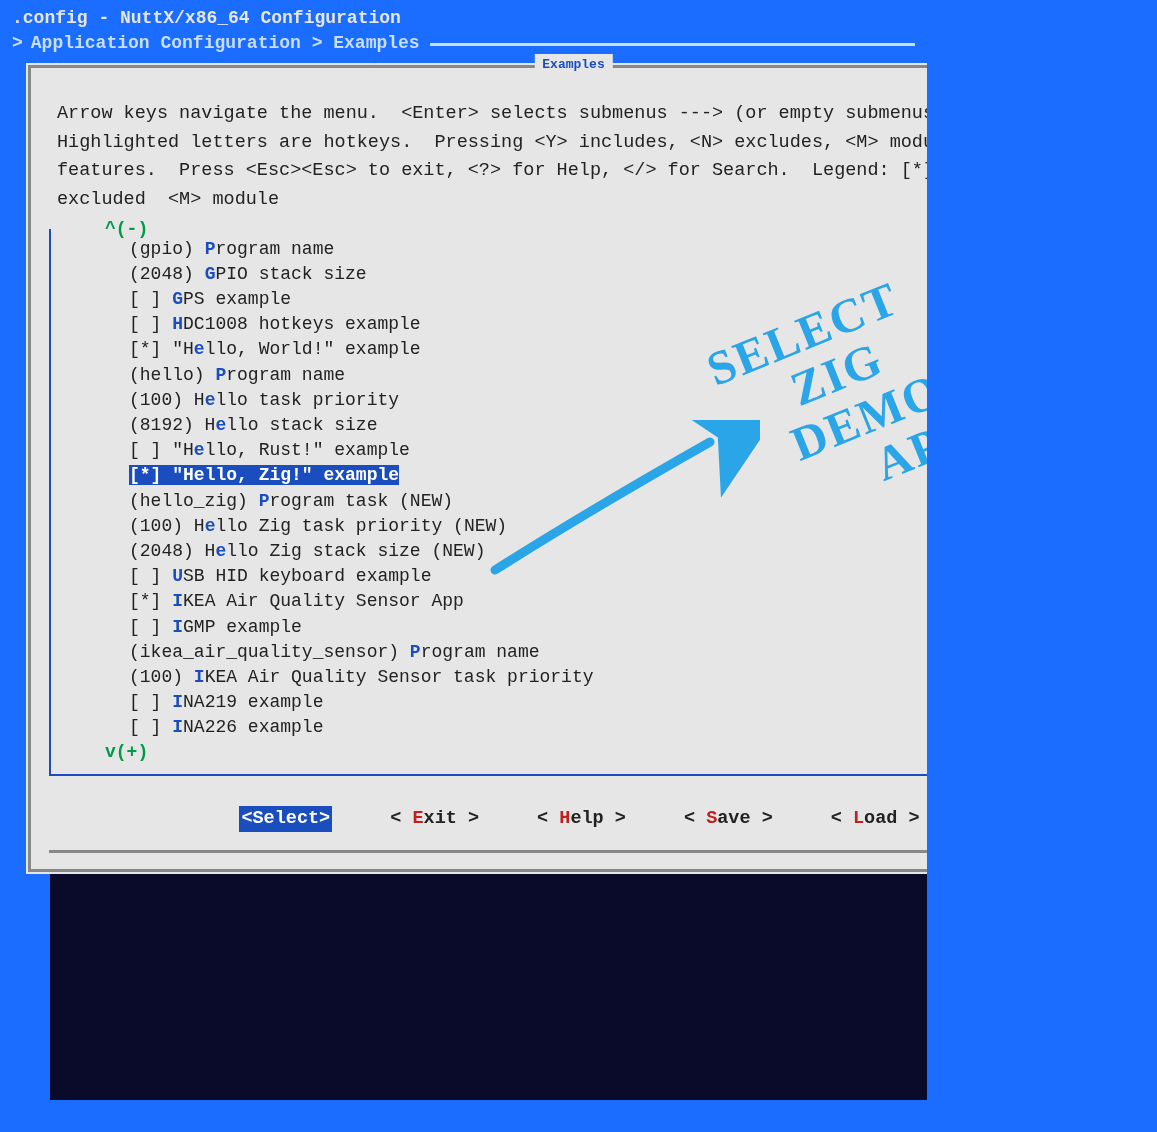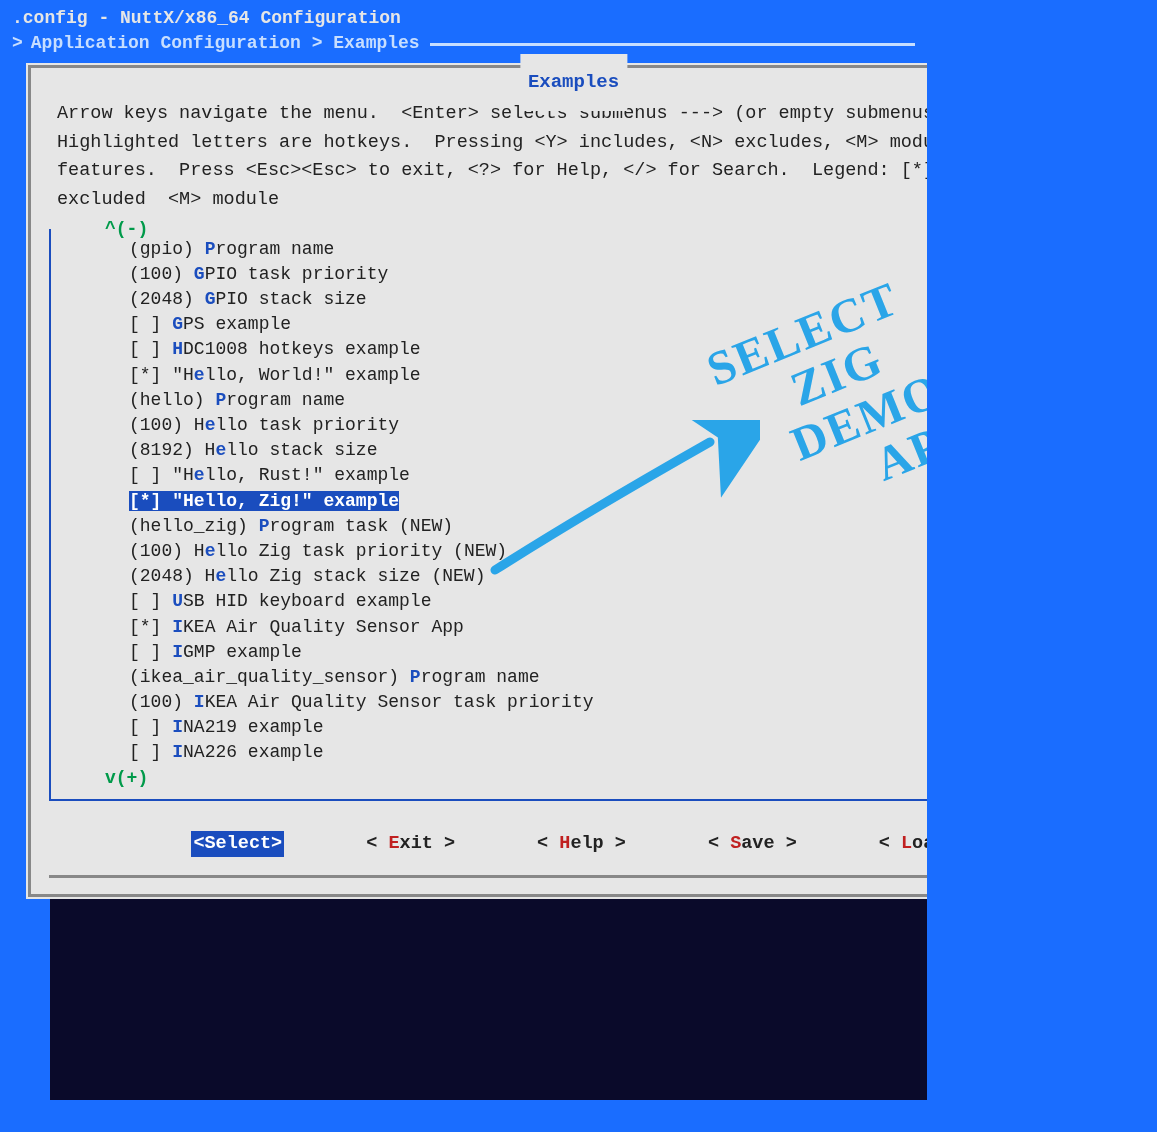--- a/index.html
+++ b/index.html
@@ -56,22 +56,22 @@
     color: #222;
   }
   .dialog-title {
     position: absolute;
     top: -14px;
     left: 50%;
     transform: translateX(-50%);
     background: #e6e6e6;
     color: #1a4dbe;
     font-weight: bold;
-    padding: 15px 8px;
-    font-size: 19px;
+    padding: 2px 8px;
+    font-size: 13px;
   }
   .help-text {
     padding: 32px 26px 10px 26px;
     color: #222;
     font-size: 18.5px;
     white-space: pre-wrap;
     line-height: 1.55;
   }
   .menu-box {
     margin: 4px 18px 8px 18px;
@@ -107,21 +107,21 @@
   .selected {
     background: #1a4dbe;
     color: #fff;
     font-weight: bold;
     display: inline;
   }
   .selected .hk { color: #fff; }
   .buttons {
     display: flex;
     justify-content: center;
-    gap: 82px;
+    gap: 58px;
     padding: 22px 0 12px 12px;
     font-weight: bold;
     font-size: 18.5px;
   }
   .btn { color: #222; }
   .btn .bk { color: #c02020; font-weight: bold; }
   .btn-sel {
     background: #1a4dbe;
     color: #fff;
     padding: 0 2px;
@@ -164,21 +164,20 @@
 
   <div class="dialog">
     <div class="dialog-title">Examples</div>
 
     <div class="help-text">Arrow keys navigate the menu.  &lt;Enter&gt; selects submenus ---&gt; (or empty submenus ----).  Highlighted letters are hotkeys.  Pressing &lt;Y&gt; includes, &lt;N&gt; excludes, &lt;M&gt; modularizes features.  Press &lt;Esc&gt;&lt;Esc&gt; to exit, &lt;?&gt; for Help, &lt;/&gt; for Search.  Legend: [*] built-in  [ ] excluded  &lt;M&gt; module</div>
 
     <div class="menu-box">
       <div class="scroll-up">^(-)</div>
       <div id="rows">
           <div class="menu-row"><span><span>(gpio) </span><span class="hk">P</span><span>rogram name</span></span></div>
-          <div class="menu-row"><span><span>(100) </span><span class="hk">G</span><span>PIO task priority</span></span></div>
           <div class="menu-row"><span><span>(2048) </span><span class="hk">G</span><span>PIO stack size</span></span></div>
           <div class="menu-row"><span><span>[ ] </span><span class="hk">G</span><span>PS example</span></span></div>
           <div class="menu-row"><span><span>[ ] </span><span class="hk">H</span><span>DC1008 hotkeys example</span></span></div>
           <div class="menu-row"><span><span>[*] "H</span><span class="hk">e</span><span>llo, World!" example</span></span></div>
           <div class="menu-row"><span><span>(hello) </span><span class="hk">P</span><span>rogram name</span></span></div>
           <div class="menu-row"><span><span>(100) H</span><span class="hk">e</span><span>llo task priority</span></span></div>
           <div class="menu-row"><span><span>(8192) H</span><span class="hk">e</span><span>llo stack size</span></span></div>
           <div class="menu-row"><span><span>[ ] "H</span><span class="hk">e</span><span>llo, Rust!" example</span></span></div>
           <div class="menu-row"><span class="selected"><span>[*] "H</span><span class="hk">e</span><span>llo, Zig!" example</span></span></div>
           <div class="menu-row"><span><span>(hello_zig) </span><span class="hk">P</span><span>rogram task (NEW)</span></span></div>

